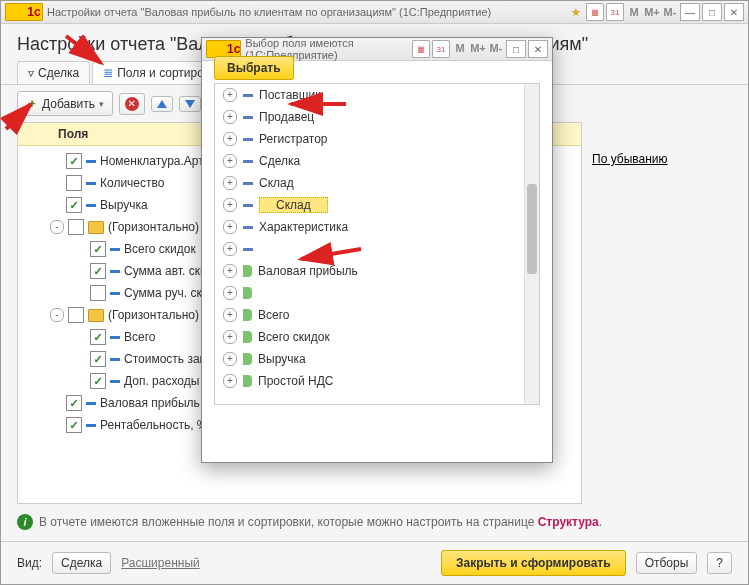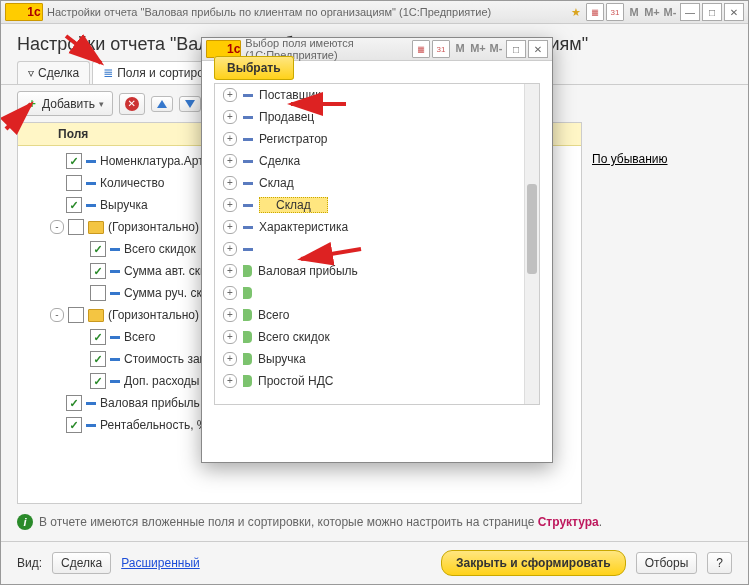--- a/index.html
+++ b/index.html
@@ -36,22 +36,22 @@
   .chk.on::after{content:"✓";color:#2a8a2a;font-weight:bold;font-size:11px;}
   .bar-ico{width:10px;height:3px;background:#3577cc;}
   .folder{width:14px;height:11px;background:#f4c542;border:1px solid #c9981f;border-radius:1px;}
   .exp{width:12px;height:12px;border:1px solid #aaa;border-radius:6px;background:#fff;color:#666;font-size:10px;display:flex;align-items:center;justify-content:center;cursor:pointer;line-height:1;}
   .right-col{width:140px;font-size:12px;padding-top:30px;}
   .right-col a{color:#000;text-decoration:underline;}
   .info-line{padding:10px 16px;color:#666;display:flex;align-items:center;gap:6px;}
   .info-line .i{width:16px;height:16px;border-radius:50%;background:#2a8a2a;color:#fff;display:flex;align-items:center;justify-content:center;font-style:italic;font-weight:bold;font-size:11px;}
   .footer{position:absolute;bottom:0;left:0;right:0;border-top:1px solid #ccc;padding:8px 16px;display:flex;align-items:center;gap:10px;background:#f5f5f5;}
   .footer .spacer{flex:1;}
-  .btn-primary{background:linear-gradient(#ffe680,#ffd21a);border:1px solid #c9a800;font-weight:bold;padding:5px 14px;border-radius:11px;cursor:pointer;}
-  .link-green{color:#1d4ed8;text-decoration:underline;cursor:pointer;}
+  .btn-primary{background:linear-gradient(#ffe680,#ffd21a);border:1px solid #c9a800;font-weight:bold;padding:5px 14px;border-radius:3px;cursor:pointer;}
+  .link-green{color:#737373;text-decoration:underline;cursor:pointer;}
   
   .modal{position:absolute;left:200px;top:36px;width:350px;height:424px;background:#fff;border:1px solid #888;box-shadow:0 6px 20px rgba(0,0,0,0.35);}
   .modal .m-title{height:22px;background:linear-gradient(#f4f4f4,#e6e6e6);border-bottom:1px solid #ccc;display:flex;align-items:center;padding:0 4px;font-size:11px;color:#666;}
   .modal .m-title .t-right{display:flex;gap:2px;margin-left:auto;}
   .modal .m-head{font-size:18px;padding:8px 12px;color:#333;}
   .modal .m-tool{padding:0 12px 8px;}
   .m-select{background:linear-gradient(#ffe680,#ffd21a);border:1px solid #c9a800;font-weight:bold;padding:4px 12px;border-radius:3px;cursor:pointer;font-size:12px;margin-top:40px;}
   .m-list{margin:0 12px 12px;border:1px solid #ccc;height:320px;overflow:hidden;position:relative;}
   .m-list-inner{position:absolute;left:0;top:0;right:14px;bottom:0;overflow:hidden;}
   .m-scroll{position:absolute;right:0;top:0;width:14px;bottom:0;background:#f0f0f0;border-left:1px solid #ddd;}

